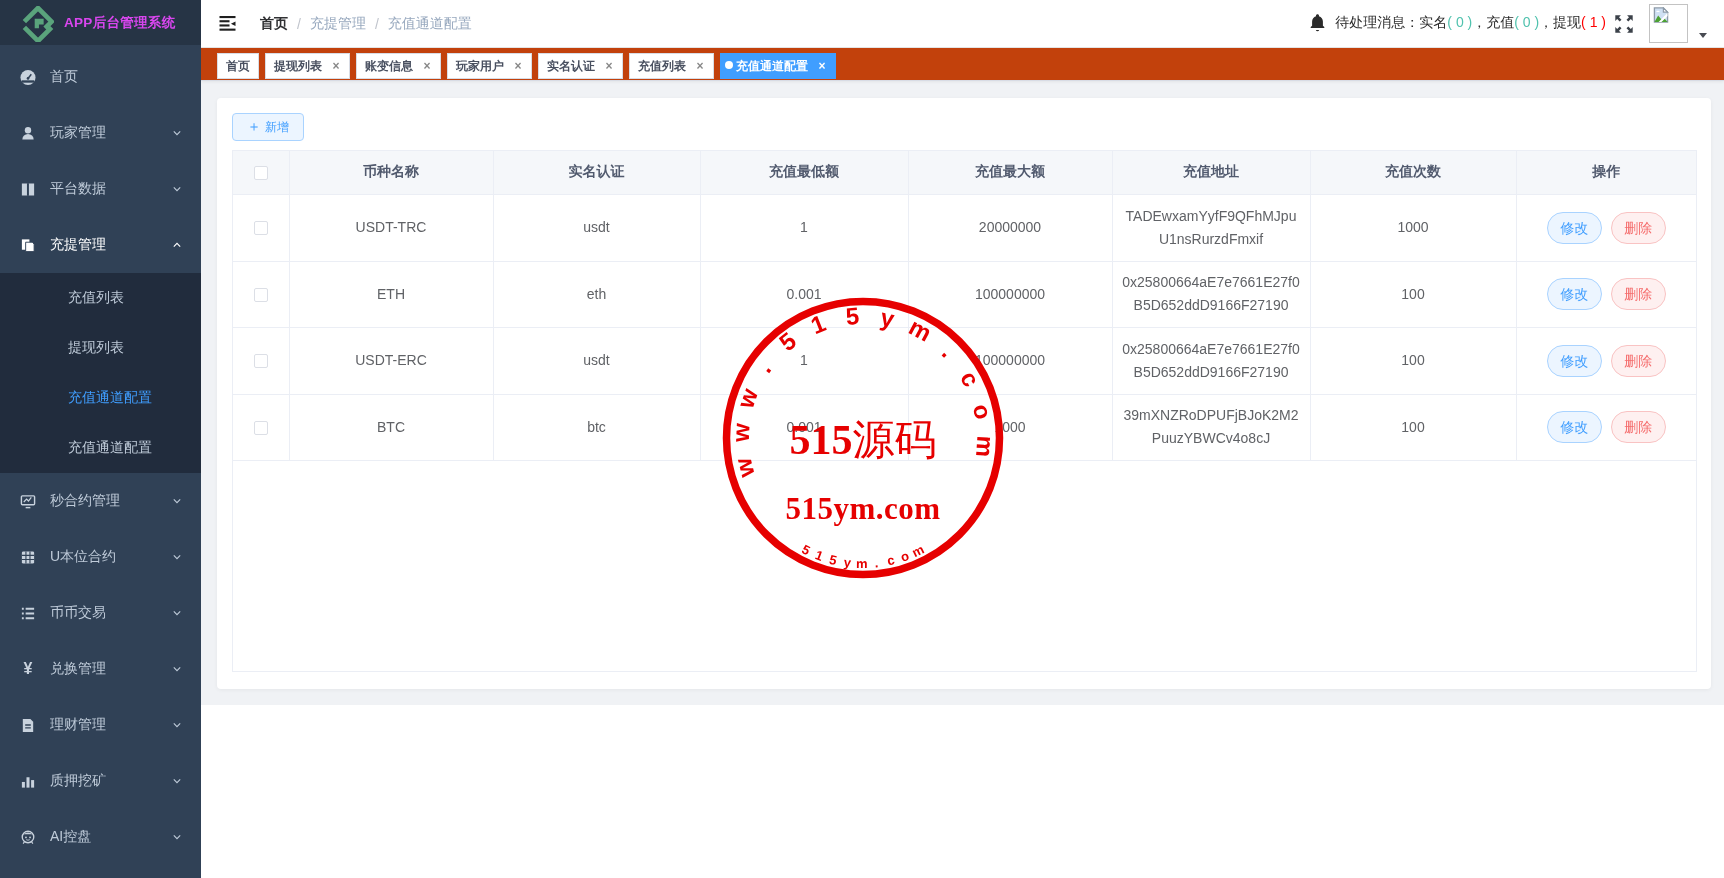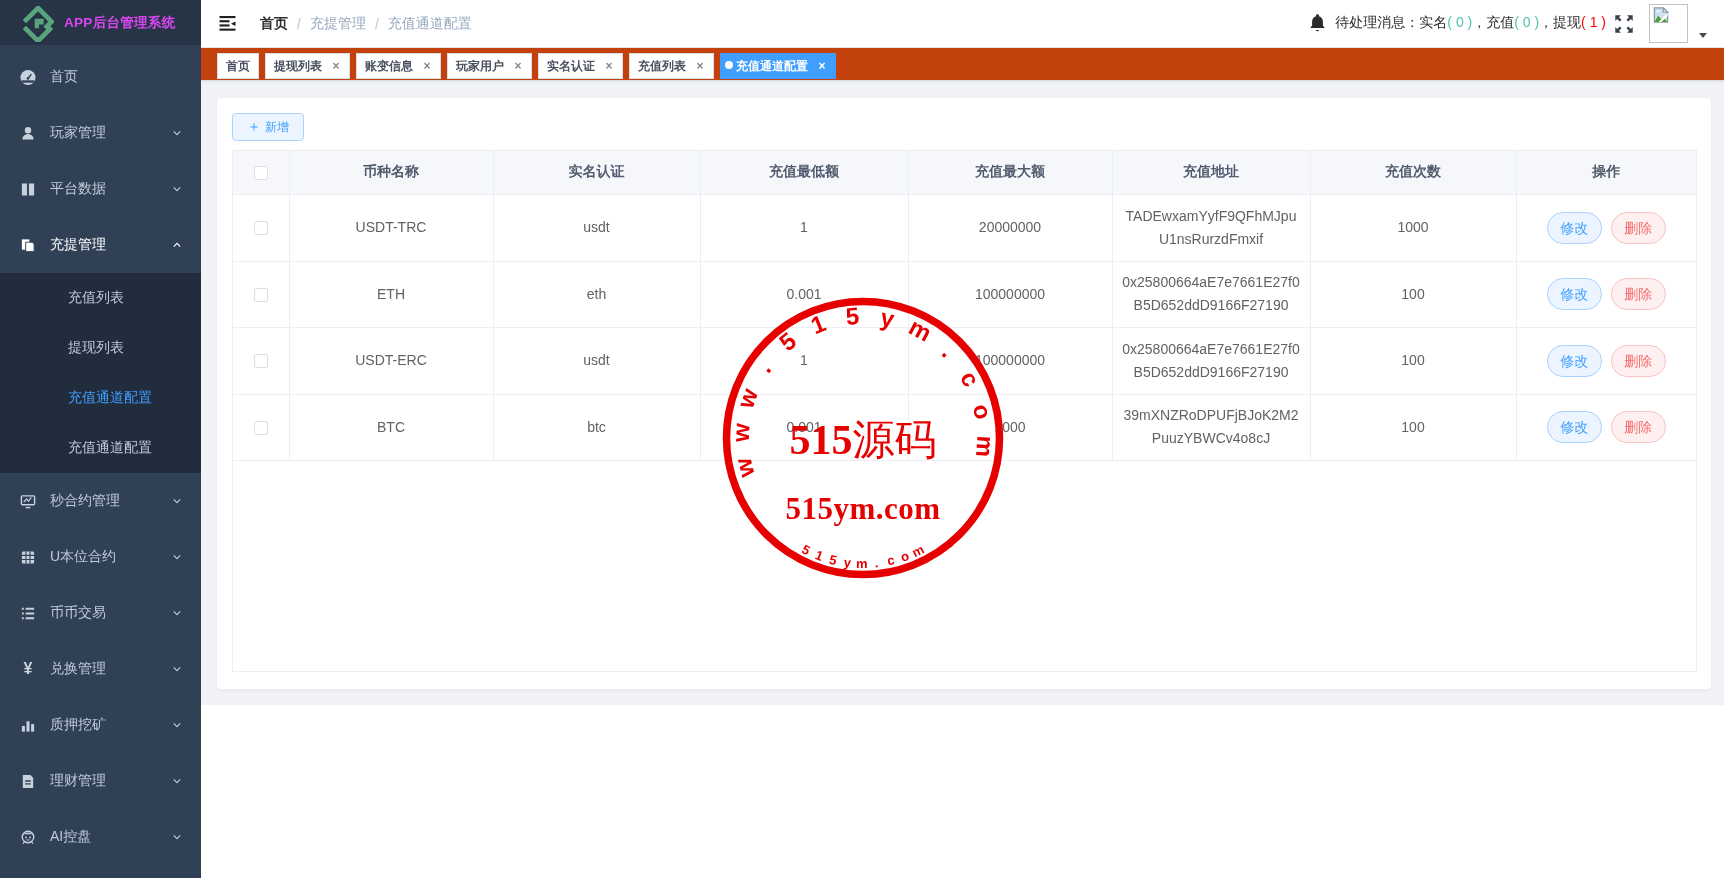--- a/index.html
+++ b/index.html
@@ -138,33 +138,33 @@
               <path d="M6 3.5 h9 M6 8.5 h9 M6 13.5 h9" stroke="#c8d2dd" stroke-width="2"></path>
             </svg>
           </span>币币交易<svg class="arrow" viewBox="0 0 10 10">
             <path d="M1 3 L5 7 L9 3" stroke="#bfcbd9" stroke-width="1.4" fill="none"></path>
           </svg></div>
       <div class="menu-item"><span class="mi" style="color:#c8d2dd;font-size:16px;font-weight:bold;">¥</span>兑换管理<svg class="arrow" viewBox="0 0 10 10">
             <path d="M1 3 L5 7 L9 3" stroke="#bfcbd9" stroke-width="1.4" fill="none"></path>
           </svg></div>
       <div class="menu-item"><span class="mi">
             <svg width="17" height="17" viewBox="0 0 17 17">
+              <path d="M3 1.5 h8 l3 3 v11 h-11 z" fill="#c8d2dd"></path>
+              <path d="M5.5 8 h6 M5.5 11 h6" stroke="#304156" stroke-width="1.4"></path>
+            </svg>
+          </span>理财管理<svg class="arrow" viewBox="0 0 10 10">
+            <path d="M1 3 L5 7 L9 3" stroke="#bfcbd9" stroke-width="1.4" fill="none"></path>
+          </svg></div>
+      <div class="menu-item"><span class="mi">
+            <svg width="17" height="17" viewBox="0 0 17 17">
               <rect x="2" y="9" width="3.2" height="6" fill="#c8d2dd"></rect>
               <rect x="6.9" y="4" width="3.2" height="11" fill="#c8d2dd"></rect>
               <rect x="11.8" y="7" width="3.2" height="8" fill="#c8d2dd"></rect>
             </svg>
           </span>质押挖矿<svg class="arrow" viewBox="0 0 10 10">
-            <path d="M1 3 L5 7 L9 3" stroke="#bfcbd9" stroke-width="1.4" fill="none"></path>
-          </svg></div>
-      <div class="menu-item"><span class="mi">
-            <svg width="17" height="17" viewBox="0 0 17 17">
-              <path d="M3 1.5 h8 l3 3 v11 h-11 z" fill="#c8d2dd"></path>
-              <path d="M5.5 8 h6 M5.5 11 h6" stroke="#304156" stroke-width="1.4"></path>
-            </svg>
-          </span>理财管理<svg class="arrow" viewBox="0 0 10 10">
             <path d="M1 3 L5 7 L9 3" stroke="#bfcbd9" stroke-width="1.4" fill="none"></path>
           </svg></div>
       <div class="menu-item"><span class="mi">
             <svg width="18" height="18" viewBox="0 0 18 18">
               <circle cx="9" cy="9" r="6.5" fill="none" stroke="#c8d2dd" stroke-width="1.5"></circle>
               <path d="M4 6 a7 7 0 0 1 10 0" fill="#c8d2dd"></path>
               <circle cx="6.7" cy="9.5" r="1" fill="#c8d2dd"></circle>
               <circle cx="11.3" cy="9.5" r="1" fill="#c8d2dd"></circle>
               <path d="M7 12 a3 2 0 0 0 4 0" stroke="#c8d2dd" stroke-width="1" fill="none"></path>
               <path d="M5 14.5 l-1.5 2 M13 14.5 l1.5 2" stroke="#c8d2dd" stroke-width="1.3"></path>

